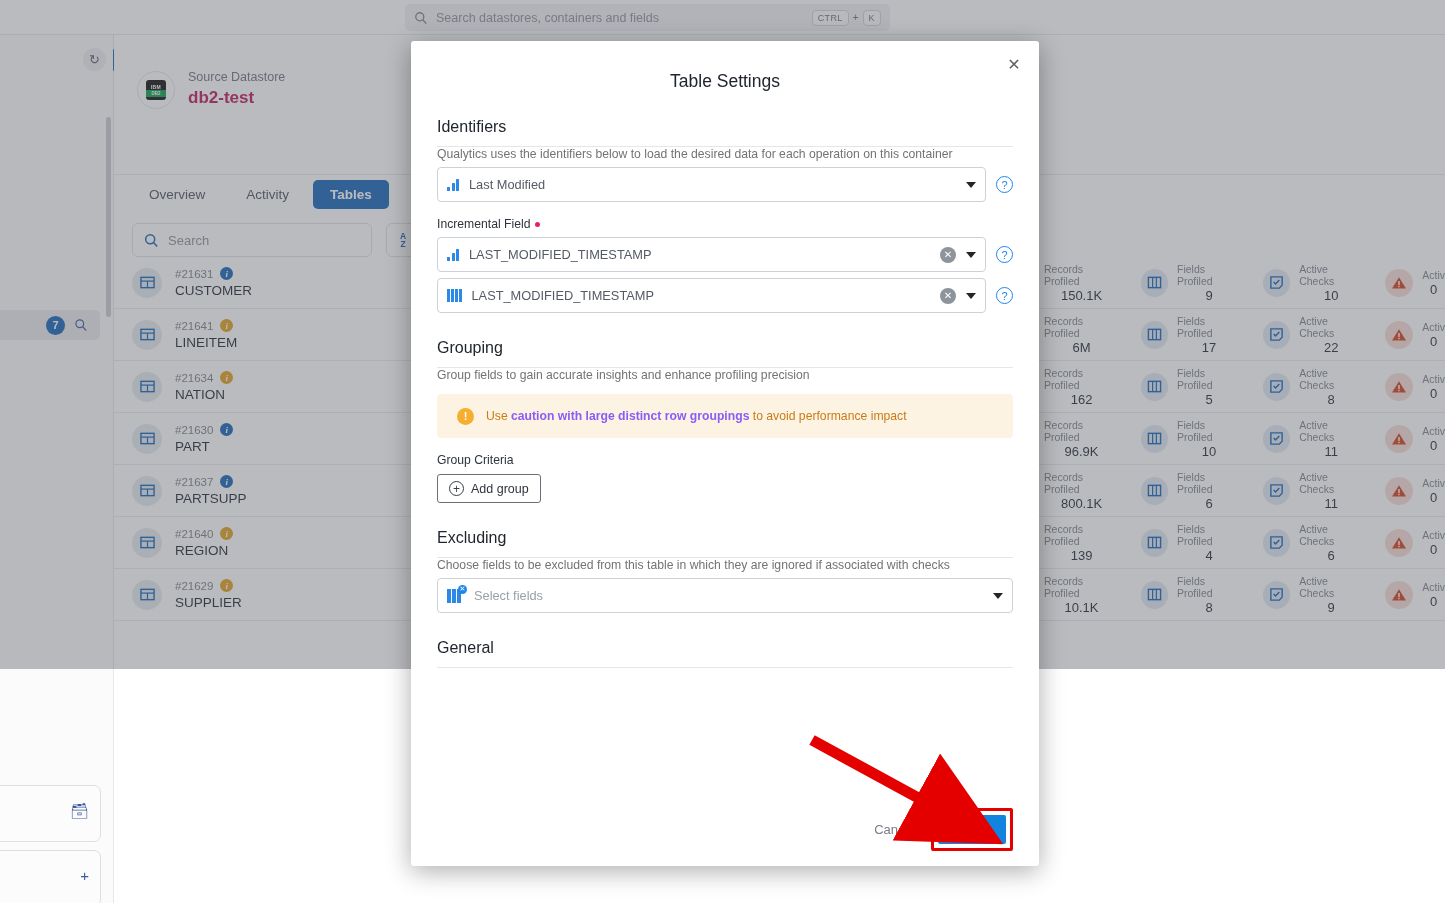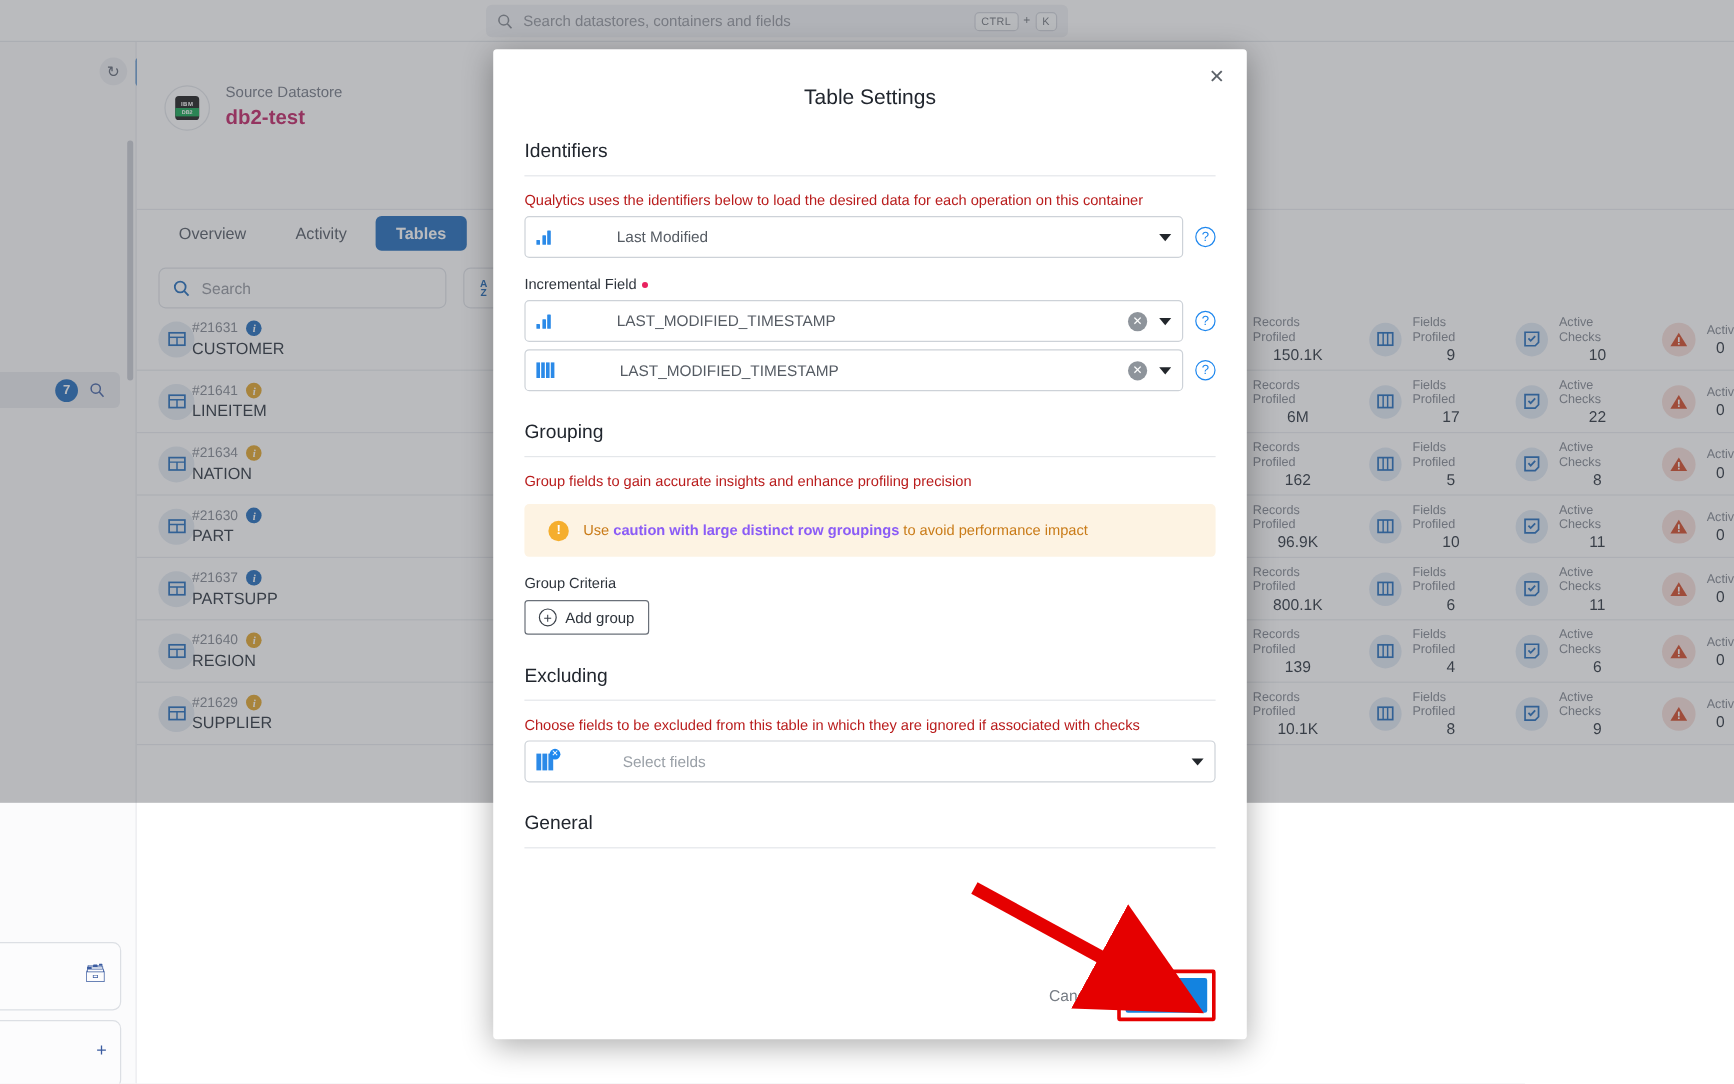--- a/index.html
+++ b/index.html
@@ -123,21 +123,21 @@
 
   .rows { position: absolute; left: 0; top: 222px; width: 1331px; }
   .row {
     position: relative; height: 52px; border-bottom: 1px solid #e9ebef;
     display: flex; align-items: center;
   }
   .row-ic {
     position: absolute; left: 18px; width: 30px; height: 30px; border-radius: 50%;
     background: #e3eaf2; display: flex; align-items: center; justify-content: center;
   }
-  .row-main { position: absolute; left: 46px; }
+  .row-main { position: absolute; left: 61px; }
   .row-id-line { display: flex; align-items: center; gap: 7px; }
   .row-id { font-size: 11.5px; color: #7c828c; }
   .info-dot {
     width: 13px; height: 13px; border-radius: 50%; color: #fff; font-size: 9px;
     font-weight: bold; display: flex; align-items: center; justify-content: center;
     font-style: italic; font-family: "Liberation Serif", serif;
   }
   .info-dot.blue { background: #1565b8; }
   .info-dot.amber { background: #e0a020; }
   .row-name { font-size: 13.5px; color: #1f2833; margin-top: 3px; }
@@ -164,30 +164,30 @@
     display: flex; align-items: center; justify-content: center;
     color: #5c6269; font-size: 16px;
   }
   .modal-title {
     text-align: center; font-size: 17.5px; color: #21262e; margin-top: 30px;
   }
   .modal-body { flex: 1; padding: 0 26px; overflow: hidden; }
 
   .sec-h { font-size: 16px; color: #21262e; margin-top: 26px; }
   .sec-rule { height: 1px; background: #e4e7ea; margin-top: 10px; }
-  .sec-desc { font-size: 12.2px; color: #b91c1c; margin-top: 13px; }
+  .sec-desc { font-size: 12.2px; color: #737373; }
 
   .field-lbl { font-size: 12.2px; color: #2e343c; margin-top: 15px; display: flex; align-items: center; gap: 5px; }
   .req-dot { width: 5px; height: 5px; border-radius: 50%; background: #e8225f; display: inline-block; }
 
   .select {
     margin-top: 6px; height: 35px; border: 1px solid #cdd2d8; border-radius: 4px;
     background: #fff; display: flex; align-items: center; padding: 0 9px; gap: 10px;
   }
-  .select .val { flex: 1; font-size: 12.8px; color: #555b63; margin-left: 45px; }
+  .select .val { flex: 1; font-size: 12.8px; color: #555b63; }
   .select .val.ph { color: #9aa0a7; }
   .chev { width: 0; height: 0; border-left: 5px solid transparent; border-right: 5px solid transparent; border-top: 6px solid #22262b; }
   .clear-x {
     width: 16px; height: 16px; border-radius: 50%; background: #8e949b; color: #fff;
     font-size: 10px; display: flex; align-items: center; justify-content: center;
   }
   .field-row { display: flex; align-items: center; gap: 10px; }
   .field-row .select { flex: 1; }
   .help {
     width: 17px; height: 17px; border-radius: 50%; border: 1.4px solid #1e87ee;

